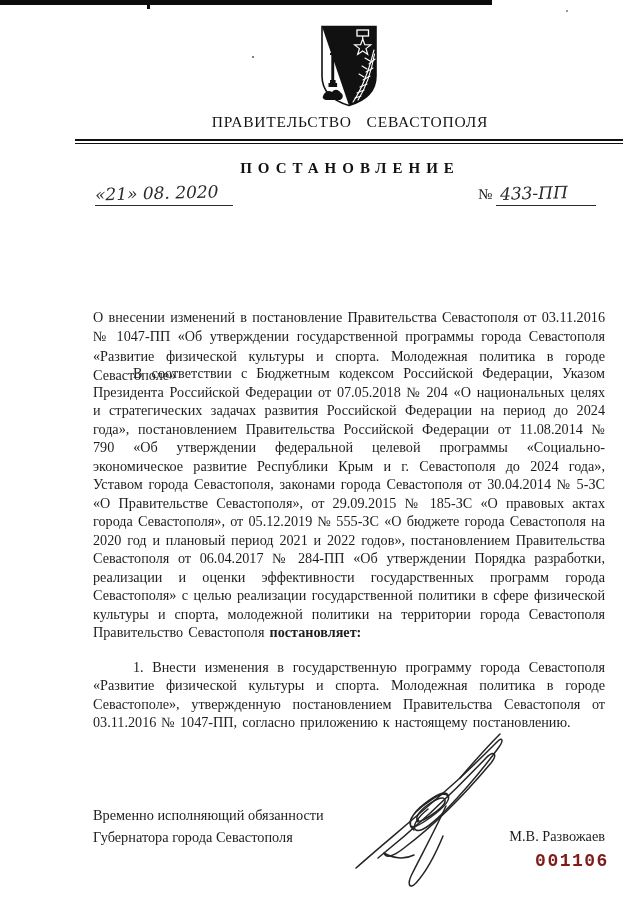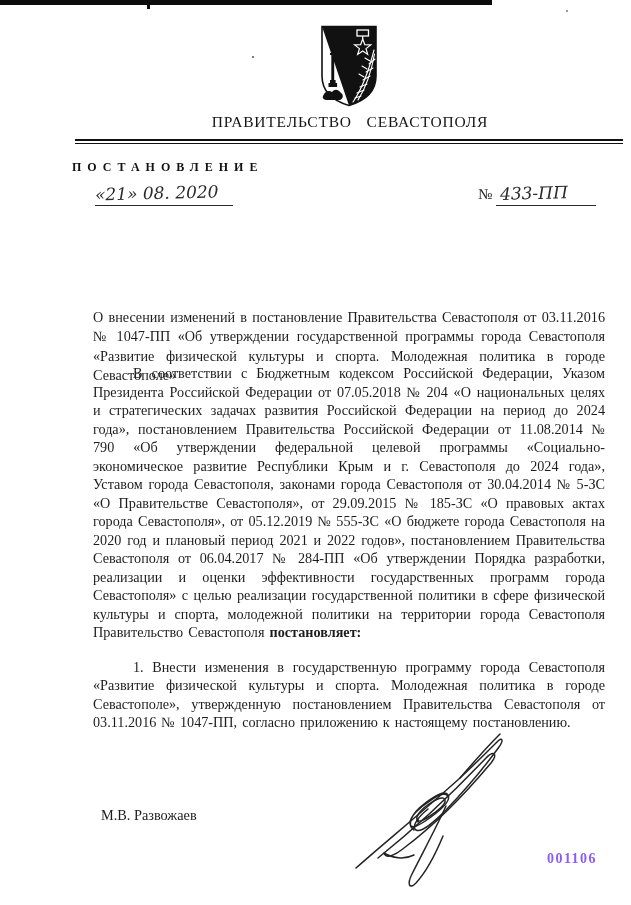--- a/index.html
+++ b/index.html
@@ -19,22 +19,22 @@
 
   .org-name {
     position:absolute; left:72px; top:113px; width:556px; text-align:center;
     font-size:15.5px; letter-spacing:0.8px; word-spacing:10px; color:#141414;
   }
   .letterhead-rule {
     position:absolute; left:75px; top:139px; width:548px; height:5px;
     border-top:2.5px solid #101010; border-bottom:1.2px solid #101010;
   }
   .doc-type {
-    position:absolute; left:72px; top:160px; width:556px; text-align:left;
-    font-weight:bold; font-size:12px; letter-spacing:6px; color:#121212;
+    position:absolute; left:72px; top:160px; width:556px; text-align:center;
+    font-weight:bold; font-size:15px; letter-spacing:6px; color:#121212;
   }
 
   .hand {
     font-family:"DejaVu Serif", serif; font-style:italic; font-size:17px;
     color:#2a2a2a; display:inline-block; transform:rotate(-1.5deg);
   }
   .date-group {
     position:absolute; left:95px; top:183px; min-width:138px;
     border-bottom:1.5px solid #2a2a2a; padding:0 10px 2px 0;
   }
@@ -60,22 +60,22 @@
     position:absolute; left:93px; top:805px; width:512px;
     display:flex; justify-content:space-between; align-items:flex-end;
     font-size:14.3px; line-height:21.5px;
   }
   .sig-name { padding-bottom:1px;margin-left:8px; }
 
   .signature-svg { position:absolute; left:348px; top:726px; width:168px; height:172px; }
 
   .stamp-number {
     position:absolute; left:518px; top:851px; width:108px; text-align:center;
-    font-family:Liberation Serif, serif; font-weight:bold; font-size:14px;
-    letter-spacing:1.5px; color:#8b5cf6;
+    font-family:Liberation Mono, monospace; font-weight:bold; font-size:18px;
+    letter-spacing:1.5px; color:#7f1d1d;
   }
 </style>
 </head>
 <body>
 
 <div class="page">
 
   <div class="scan-bar"></div>
   <div class="scan-tick"></div>
   <div class="speck-a"></div>
@@ -125,20 +125,24 @@
   </div>
 
   <div class="subject">О внесении изменений в постановление Правительства Севастополя от 03.11.2016 № 1047-ПП «Об утверждении государственной программы города Севастополя «Развитие физической культуры и спорта. Молодежная политика в городе Севастополе»</div>
 
   <div class="flow">
     <p><span>В соответствии с Бюджетным кодексом Российской Федерации, Указом Президента Российской Федерации от 07.05.2018 № 204 «О национальных целях и стратегических задачах развития Российской Федерации на период до 2024 года», постановлением Правительства Российской Федерации от 11.08.2014 № 790 «Об утверждении федеральной целевой программы «Социально-экономическое развитие Республики Крым и г. Севастополя до 2024 года», Уставом города Севастополя, законами города Севастополя от 30.04.2014 № 5-ЗС «О Правительстве Севастополя», от 29.09.2015 № 185-ЗС «О правовых актах города Севастополя», от 05.12.2019 № 555-ЗС «О бюджете города Севастополя на 2020 год и плановый период 2021 и 2022 годов», постановлением Правительства Севастополя от 06.04.2017 № 284-ПП «Об утверждении Порядка разработки, реализации и оценки эффективности государственных программ города Севастополя» с целью реализации государственной политики в сфере физической культуры и спорта, молодежной политики на территории города Севастополя Правительство Севастополя </span><span class="decree-word">постановляет:</span></p>
     <p class="item-1">1. Внести изменения в государственную программу города Севастополя «Развитие физической культуры и спорта. Молодежная политика в городе Севастополе», утвержденную постановлением Правительства Севастополя от 03.11.2016 № 1047-ПП, согласно приложению к настоящему постановлению.</p>
   </div>
 
   <div class="sig-block">
+    <div>
+      <div>Временно исполняющий обязанности</div>
+      <div>Губернатора города Севастополя</div>
+    </div>
     <div class="sig-name">М.В. Развожаев</div>
   </div>
 
   <svg class="signature-svg" viewBox="0 0 168 172">
     <g stroke="#242424" stroke-width="1.5" fill="none" stroke-linecap="round">
       <path d="M8,142 C35,118 72,88 112,52 C128,37 143,22 150,15 C154,11 156,14 151,21 C138,39 118,63 98,84 C86,96 74,107 68,104 C63,101 70,91 80,83"></path>
       <path d="M66,104 C58,99 64,87 76,78 C88,69 97,64 100,69 C103,74 94,83 83,91 C72,99 63,104 62,98 C61,91 72,81 83,74 C92,68 99,66 100,71"></path>
       <path d="M70,96 C66,92 72,84 81,78 C90,72 96,70 97,74 C98,78 90,85 82,90 C74,95 70,97 70,93"></path>
       <path d="M30,132 C60,108 100,72 138,32 C146,24 150,28 143,37 C112,74 80,104 56,122 C46,130 38,133 36,127"></path>
       <path d="M36,127 C44,132 56,134 66,129"></path>

